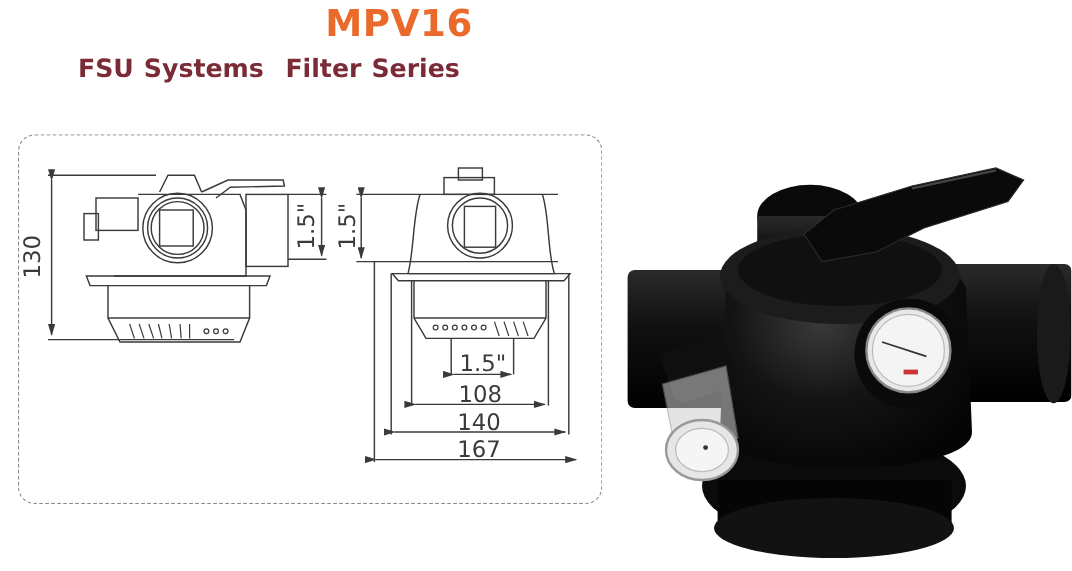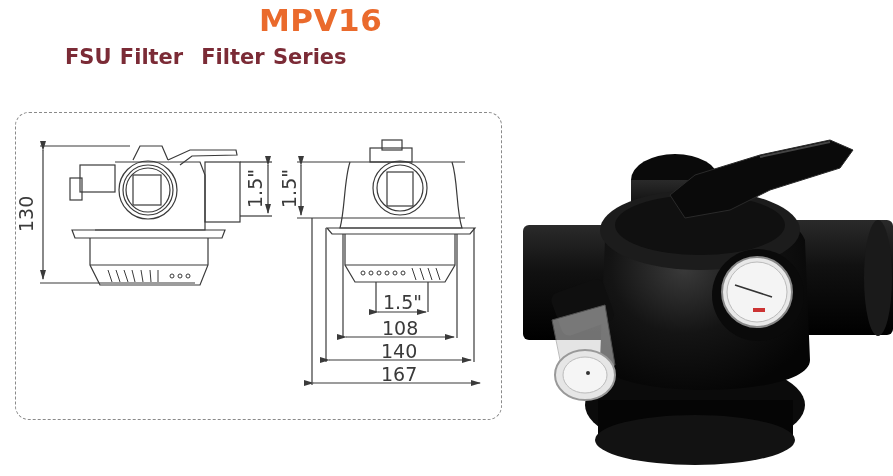--- a/index.html
+++ b/index.html
@@ -1,31 +1,31 @@
 <!DOCTYPE html>
 <html><head>
   <meta charset="utf-8">
   <style>
     html, body { margin: 0; padding: 0; background: #ffffff; }
     body { width: 893px; height: 476px; position: relative; overflow: hidden; font-family: "DejaVu Sans", sans-serif; }
-    .title { position: absolute; left: 259px; top: 2px; font-size: 31px; font-weight: bold; color: var(--accent); letter-spacing: 0.5px; }
+    .title { position: absolute; left: 271px; top: 2px; font-size: 31px; font-weight: bold; color: var(--accent); letter-spacing: 0.5px; }
     .subtitle { position: absolute; left: 65px; top: 45px; font-size: 21px; font-weight: bold; color: var(--sub); word-spacing: 1px; }
     .subtitle span { margin-right: 18px; }
     .frame { position: absolute; left: 15px; top: 112px; width: 487px; height: 308px; border: 1.5px dashed #8a8a8a; border-radius: 14px; box-sizing: border-box; }
     svg.drawing { position: absolute; left: 0; top: 0; }
     .dimtext { font-family: "DejaVu Sans", sans-serif; font-size: 19px; fill: #3a3a3a; }
     .photo { position: absolute; left: 520px; top: 100px; width: 373px; height: 376px; }
   </style>
 </head>
 <body>
 
 <div style="--accent:#ea6a2c; --sub:#7b2b36;">
   <div class="title">MPV16</div>
   <div class="subtitle">
-    <span>FSU Filter</span><span>Filter Series</span>
+    <span>FSU Systems</span><span>Filter Series</span>
   </div>
 
   <div class="frame"></div>
 
   <svg class="drawing" width="520" height="476" viewBox="0 0 520 476">
     <defs>
       <marker id="ar" markerWidth="10" markerHeight="6" refX="9" refY="3" orient="auto" markerUnits="userSpaceOnUse">
         <path d="M0,0 L10,3 L0,6 Z" fill="#3a3a3a"></path>
       </marker>
     </defs>

